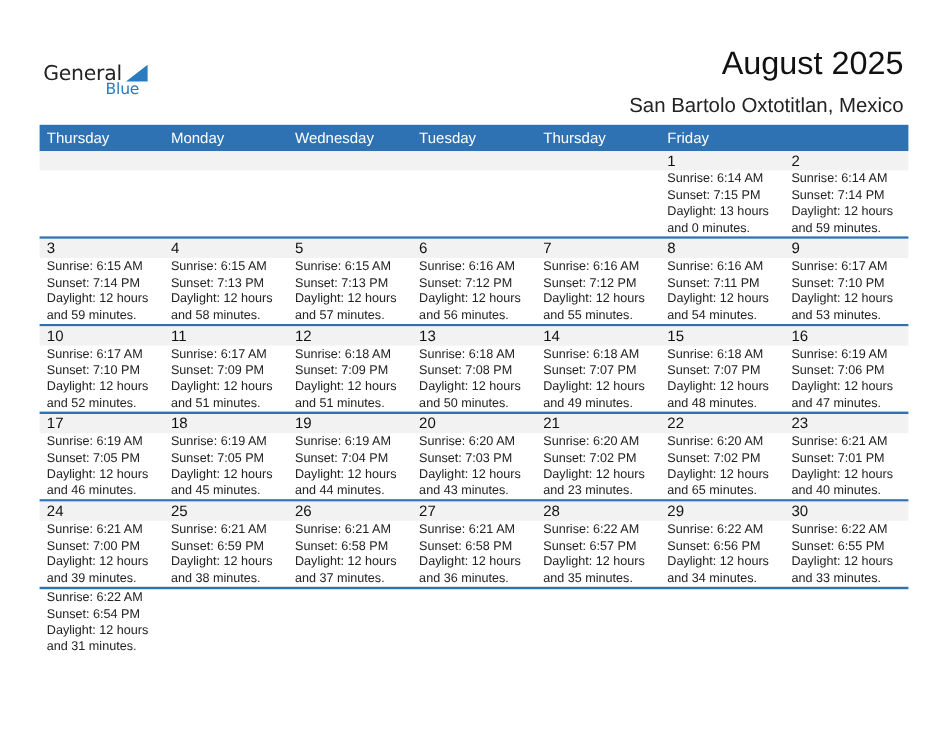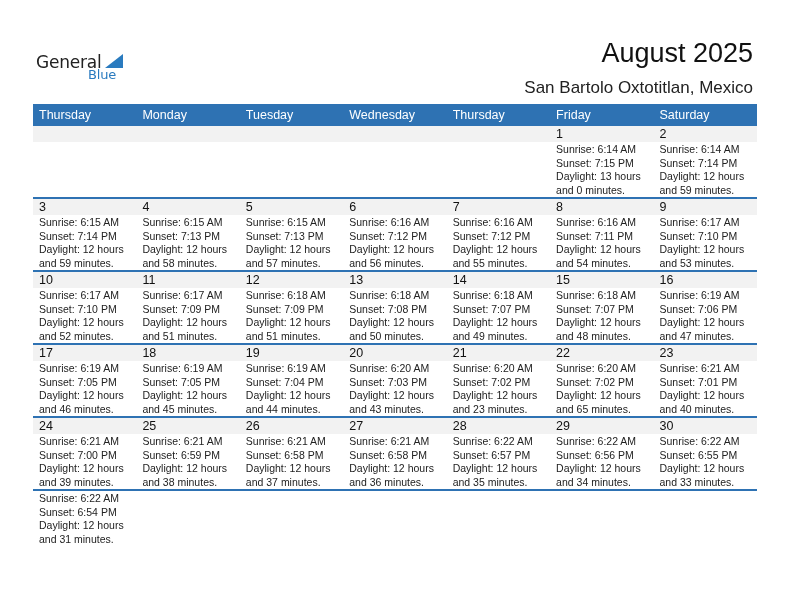--- a/index.html
+++ b/index.html
@@ -35,25 +35,24 @@
   <span class="blue">Blue</span>
 </div>
 
 <div class="title">August 2025</div>
 <div class="subtitle">San Bartolo Oxtotitlan, Mexico</div>
 
 <div class="cal">
   <div class="hdr">
     <div>Thursday</div>
     <div>Monday</div>
+    <div>Wednesday</div>
     <div>Tuesday</div>
-    <div>Wednesday</div>
     <div>Thursday</div>
     <div>Friday</div>
-    <div>Saturday</div>
   </div>
   <div id="weeks">
       <div class="week">
         <div class="band">
           <div></div>
           <div></div>
           <div></div>
           <div></div>
           <div></div>
           <div>1</div>

